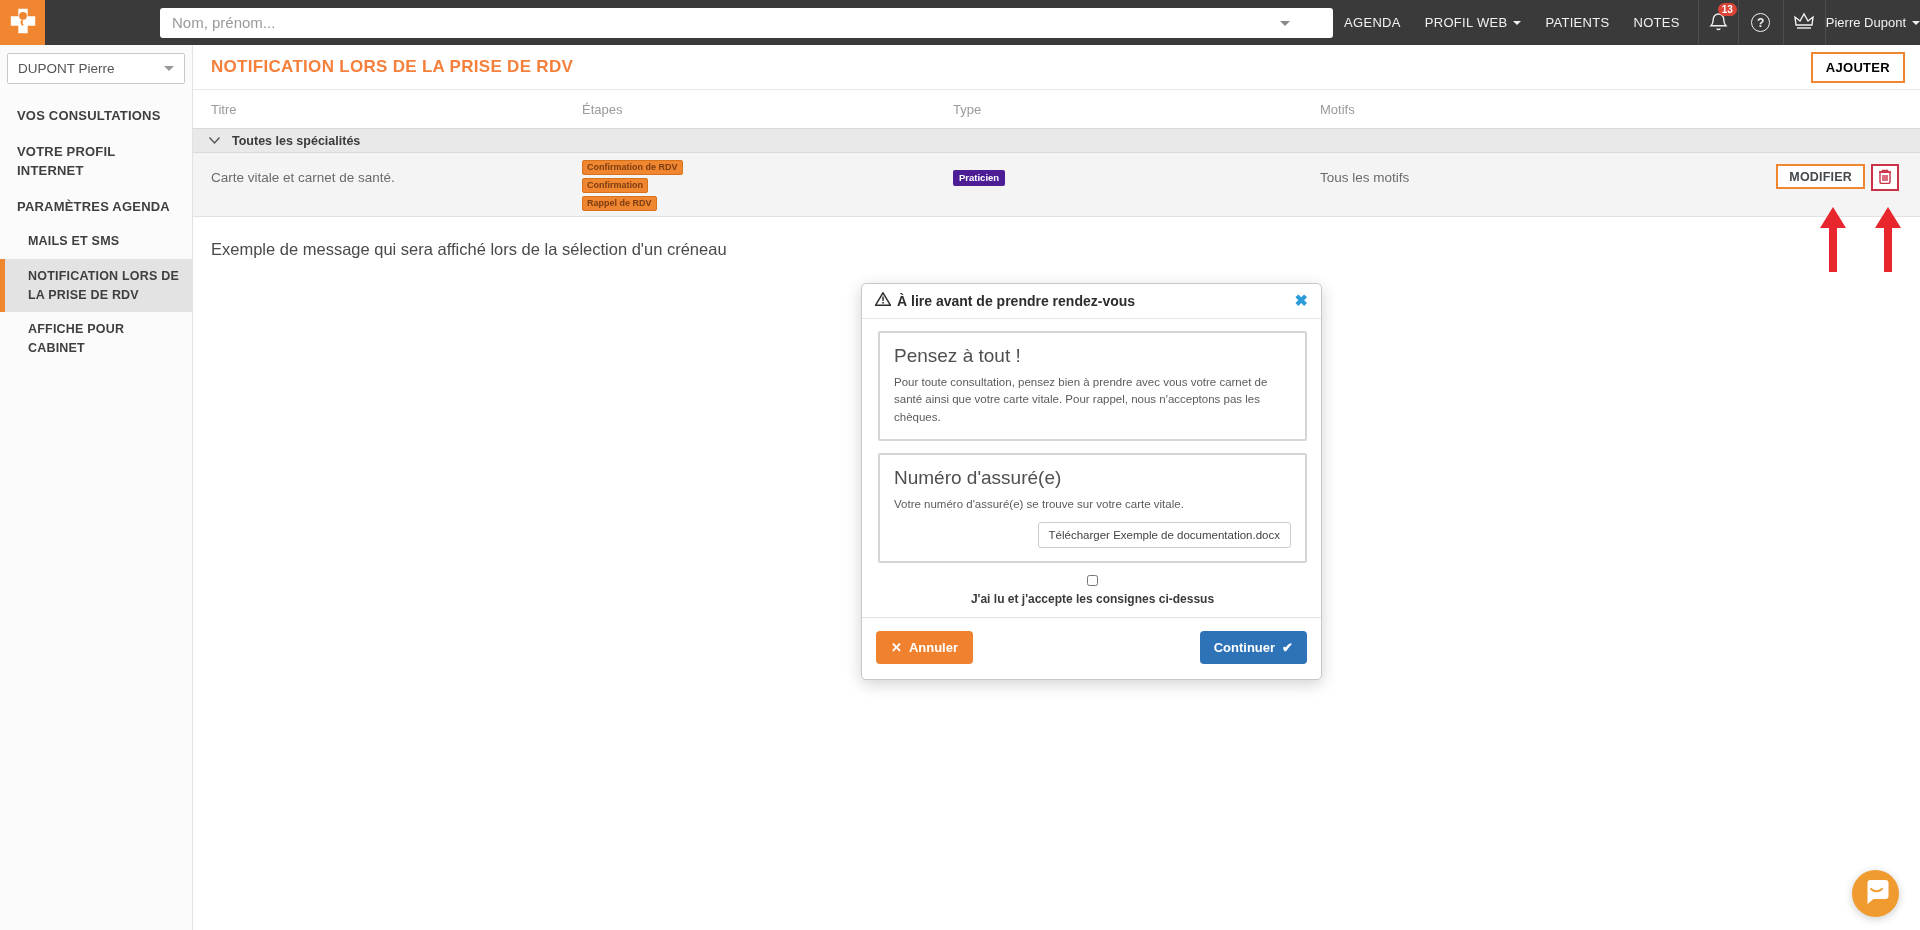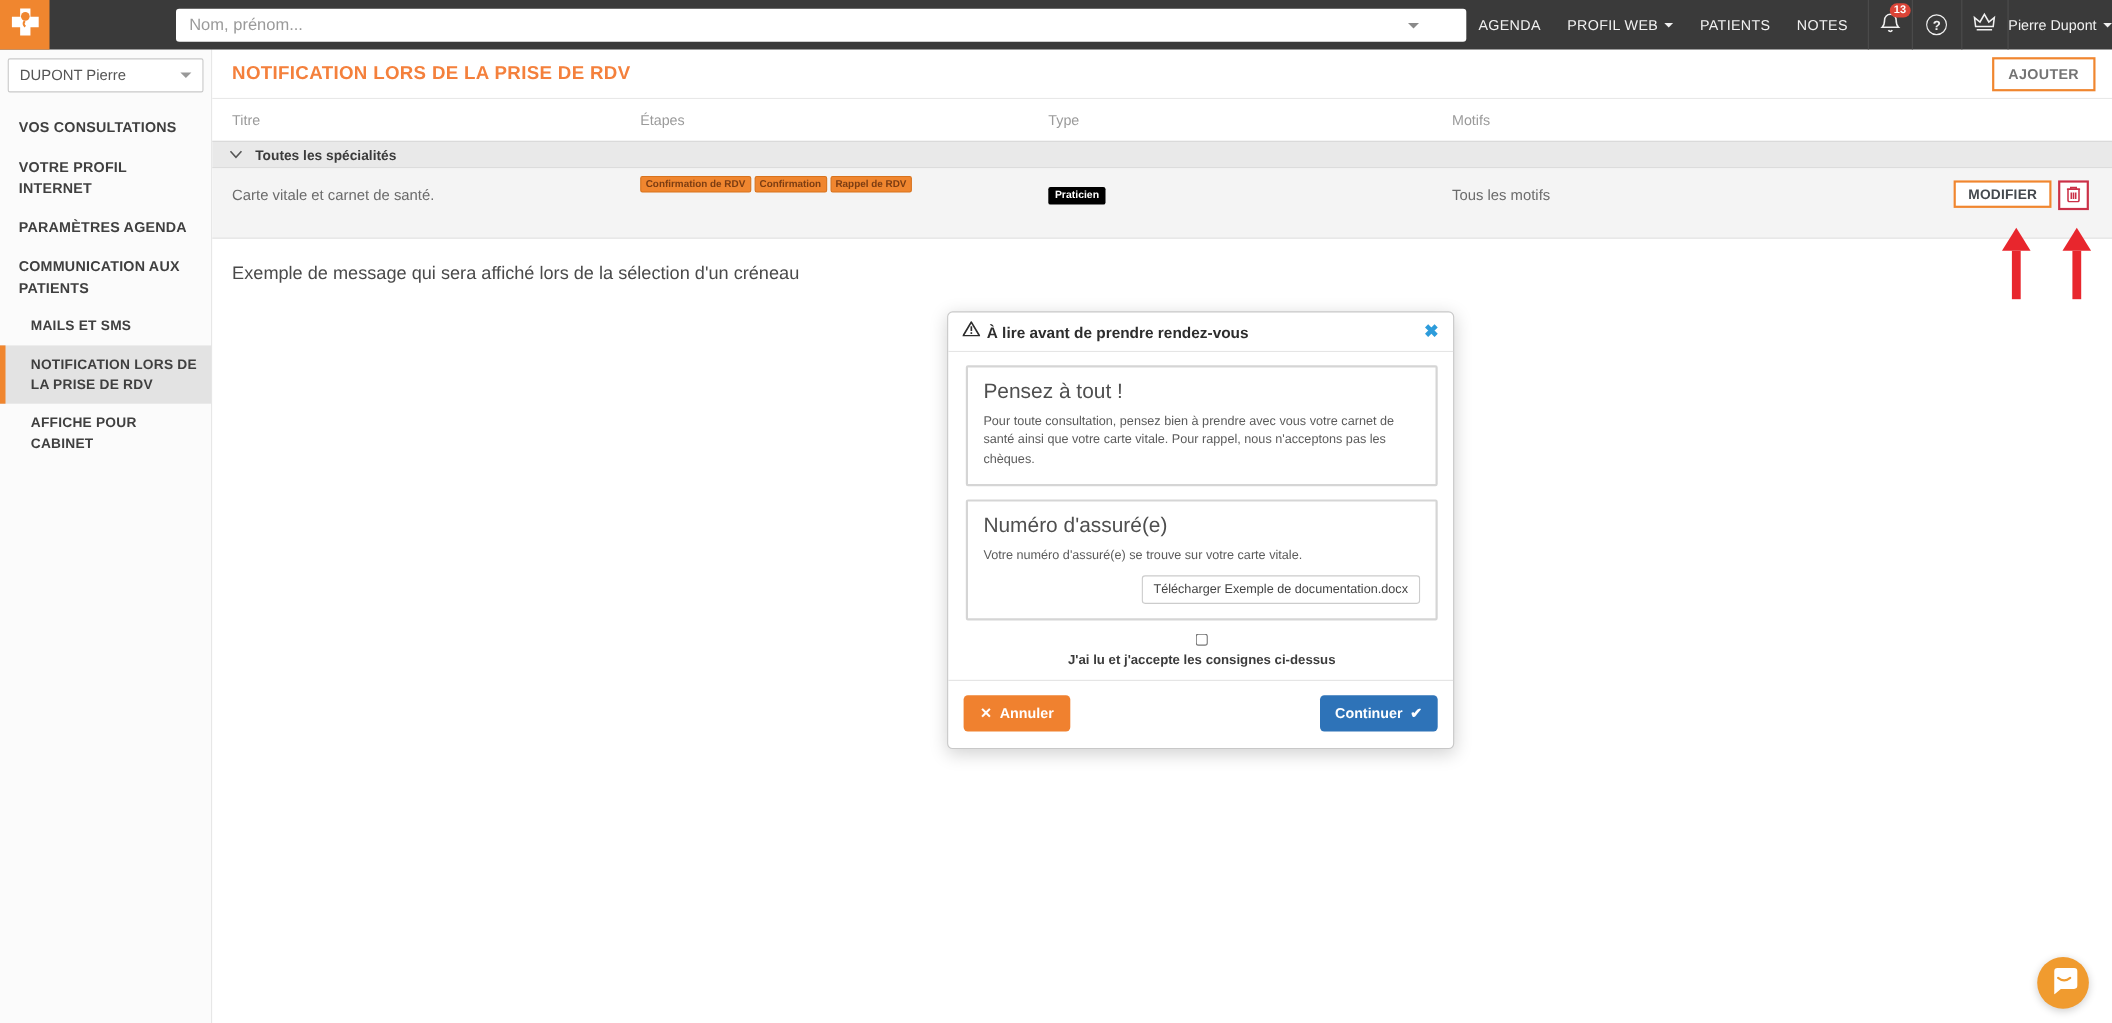--- a/index.html
+++ b/index.html
@@ -28,36 +28,36 @@
   .prac-select { margin:8px 7px 14px 7px; height:31px; border:1px solid #c9c9c9; border-radius:2px; background:#fff; display:flex; align-items:center; justify-content:space-between; padding:0 10px; font-size:13.5px; color:#555; cursor:pointer; }
   .caret-g { width:0; height:0; border-left:5px solid transparent; border-right:5px solid transparent; border-top:5px solid #999; }
   .side-item { font-size:13px; font-weight:bold; color:#3f3f3f; padding:8px 12px 8px 17px; line-height:1.5; letter-spacing:.2px; cursor:pointer; }
   .side-item.sub { padding-left:28px; font-size:12.5px; }
   .side-item.active { background:#e3e3e3; border-left:5px solid #F0862F; padding-left:23px; }
 
   
   .main { position:absolute; top:45px; left:193px; width:1727px; height:885px; background:#fff; }
   .page-header { height:45px; border-bottom:1px solid #e8e8e8; display:flex; align-items:center; justify-content:space-between; padding:0 15px 0 18px; }
   .page-title { color:#F4803C; font-size:17px; font-weight:bold; letter-spacing:.3px; }
-  .btn-add { border:2px solid #F0862F; background:#fff; color:#737373; font-size:13px; font-weight:bold; padding:6px 13px; letter-spacing:.3px; cursor:pointer; font-family:"Liberation Sans", sans-serif; }
+  .btn-add { border:2px solid #F0862F; background:#fff; color:#000000; font-size:13px; font-weight:bold; padding:6px 13px; letter-spacing:.3px; cursor:pointer; font-family:"Liberation Sans", sans-serif; }
 
   .tbl-head { position:relative; height:38px; }
   .tbl-head span { position:absolute; top:12px; color:#9a9a9a; font-size:13px; }
   .th-titre { left:18px; } .th-etapes { left:389px; } .th-type { left:760px; } .th-motifs { left:1127px; }
 
   .group-row { height:25px; background:#e9e9e9; border-top:1px solid #d9d9d9; border-bottom:1px solid #d9d9d9; display:flex; align-items:center; padding-left:15px; cursor:pointer; }
   .group-row .chev { margin-right:11px; display:flex; }
   .group-label { font-size:12.5px; font-weight:bold; color:#3b3b3b; }
 
   .data-row { position:relative; height:64px; background:#f4f4f4; border-bottom:1px solid #e2e2e2; }
   .cell-title { position:absolute; left:18px; top:17px; font-size:13.5px; color:#6b6b6b; }
-  .cell-steps { position:absolute; left:389px; top:7px; display:flex; flex-direction:row; align-items:flex-start; gap:3px; }
+  .cell-steps { position:absolute; left:389px; top:7px; display:flex; flex-direction:column; align-items:flex-start; gap:3px; }
   .step-badge { background:#F0862F; border:1px solid #d8731d; color:#7C3D12; font-size:9px; font-weight:bold; padding:1px 4px 2px; border-radius:2px; white-space:nowrap; }
   .cell-type { position:absolute; left:760px; top:14px; }
-  .badge-green { background:#000000; color:#fff; font-size:9.5px; font-weight:bold; padding:2px 6px 3px; border-radius:2px; }
+  .badge-green { background:#4c1d95; color:#fff; font-size:9.5px; font-weight:bold; padding:2px 6px 3px; border-radius:2px; }
   .cell-motifs { position:absolute; left:1127px; top:17px; font-size:13.5px; color:#6b6b6b; }
   .btn-modify { position:absolute; right:55px; top:11px; height:25px; border:2px solid #F0862F; background:#fff; color:#44494e; font-size:12.5px; font-weight:bold; padding:0 11px; letter-spacing:.2px; cursor:pointer; font-family:"Liberation Sans", sans-serif; }
   .btn-trash { position:absolute; right:21px; top:11px; width:28px; height:27px; border:2px solid #CB3148; background:#fff; display:flex; align-items:center; justify-content:center; cursor:pointer; }
 
   .red-arrow { position:absolute; width:26px; }
   .red-arrow .head { width:0; height:0; border-left:13px solid transparent; border-right:13px solid transparent; border-bottom:21px solid #E8262D; }
   .red-arrow .stem { width:8px; height:44px; background:#E8262D; margin:0 auto; }
   .arrow-left { left:1627px; top:162px; }
   .arrow-right { left:1682px; top:162px; }
 
@@ -141,21 +141,20 @@
   </div>
 
   <div class="sidebar">
     <div class="prac-select">
       <span>DUPONT Pierre</span>
       <span class="caret-g"></span>
     </div>
     <div class="side-item">VOS CONSULTATIONS</div>
     <div class="side-item">VOTRE PROFIL INTERNET</div>
     <div class="side-item">PARAMÈTRES AGENDA</div>
-    <div class="side-item">COMMUNICATION AUX PATIENTS</div>
     <div class="side-item sub">MAILS ET SMS</div>
     <div class="side-item sub active">NOTIFICATION LORS DE LA PRISE DE RDV</div>
     <div class="side-item sub">AFFICHE POUR CABINET</div>
   </div>
 
   <div class="main">
     <div class="page-header">
       <span class="page-title">NOTIFICATION LORS DE LA PRISE DE RDV</span>
       <button class="btn-add">AJOUTER</button>
     </div>

